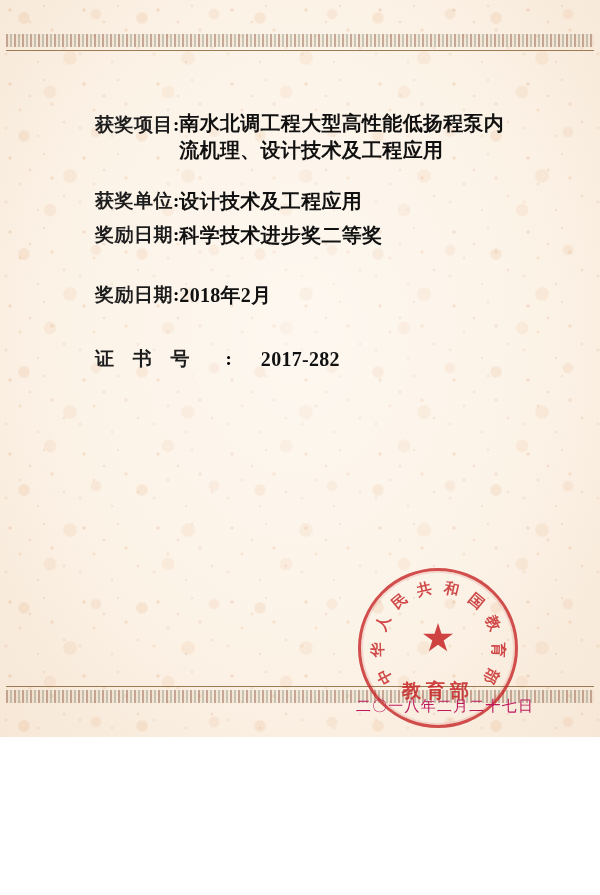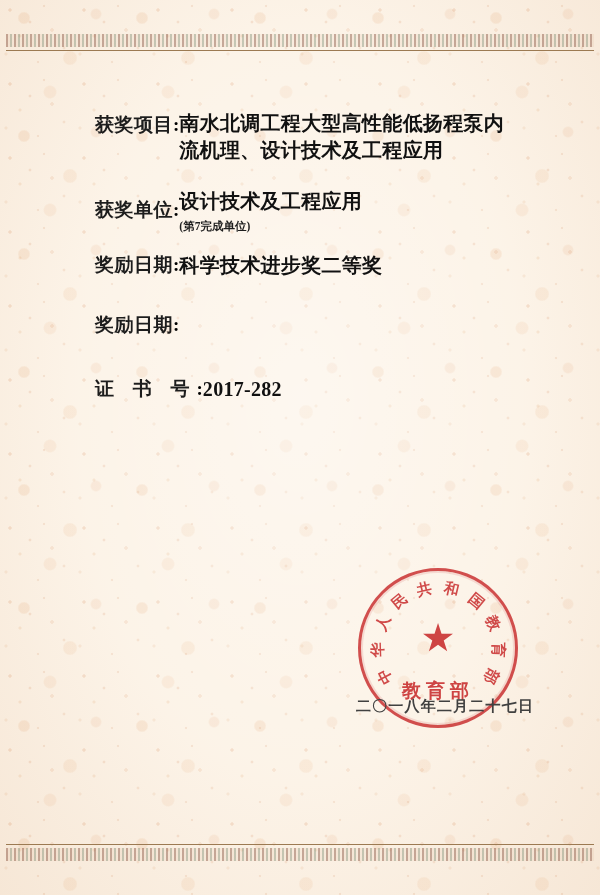--- a/index.html
+++ b/index.html
@@ -11,21 +11,21 @@
     width: 600px;
     height: 895px;
     background: #ffffff;
     font-family: "Liberation Serif", "DejaVu Serif", serif;
     overflow: hidden;
   }
 
   .certificate {
     position: relative;
     width: 600px;
-    height: 895px;
+    height: 737px;
     background-color: #fdf3e7;
     box-sizing: border-box;
     overflow: hidden;
   }
 
   
   .paper-texture {
     position: absolute;
     inset: 0;
     background-color: #fcf2e5;
@@ -127,24 +127,24 @@
   }
   .sub-note {
     font-size: 11.5px;
     color: #1d1d1d;
     font-weight: 700;
     margin-top: 3px;
     letter-spacing: 0;
   }
 
   .row-project { margin-bottom: 22px; }
-  .row-unit { margin-bottom: 16px; align-items: center; }
+  .row-unit { margin-bottom: 4px; }
   .row-level { margin-bottom: 30px; }
   .row-date { margin-bottom: 34px; }
-  .row-serial { margin-bottom: 0; }
+  .row-serial { margin-bottom: 0; gap: 29px; }
 
   
   .seal {
     position: absolute;
     left: 358px;
     top: 568px;
     width: 160px;
     height: 160px;
     pointer-events: none;
   }
@@ -190,22 +190,22 @@
     color: rgba(198,36,38,0.85);
   }
 
   .seal-date {
     position: absolute;
     left: 345px;
     top: 697px;
     width: 200px;
     text-align: center;
     font-size: 15px;
-    font-weight: 700;
-    color: #404040;
+    font-weight: 400;
+    color: #be185d;
     letter-spacing: 1.2px;
   }
 </style>
 </head>
 <body>
 
 <div class="certificate">
 
   <div class="paper-texture"></div>
   <div class="paper-texture2"></div>
@@ -222,33 +222,33 @@
       <div class="field-label">获奖项目</div>
       <div class="field-colon">:</div>
       <div class="field-value proj">南水北调工程大型高性能低扬程泵内流机理、设计技术及工程应用</div>
     </div>
 
     <div class="field-row row-unit">
       <div class="field-label">获奖单位</div>
       <div class="field-colon">:</div>
       <div style="flex:1 1 auto;">
         <div class="field-value">设计技术及工程应用</div>
-        <div class="sub-note">(第7完成单位)</div>
       </div>
     </div>
 
     <div class="field-row row-level">
       <div class="field-label">奖励日期</div>
       <div class="field-colon">:</div>
       <div class="field-value">科学技术进步奖二等奖</div>
     </div>
 
     <div class="field-row row-date">
       <div class="field-label">奖励日期</div>
       <div class="field-colon">:</div>
+      <div class="field-value">2018年2月</div>
     </div>
 
     <div class="field-row row-serial">
       <div class="field-label spaced">证 书 号</div>
       <div class="field-colon">:</div>
       <div class="field-value">2017-282</div>
     </div>
 
   </div>
 

